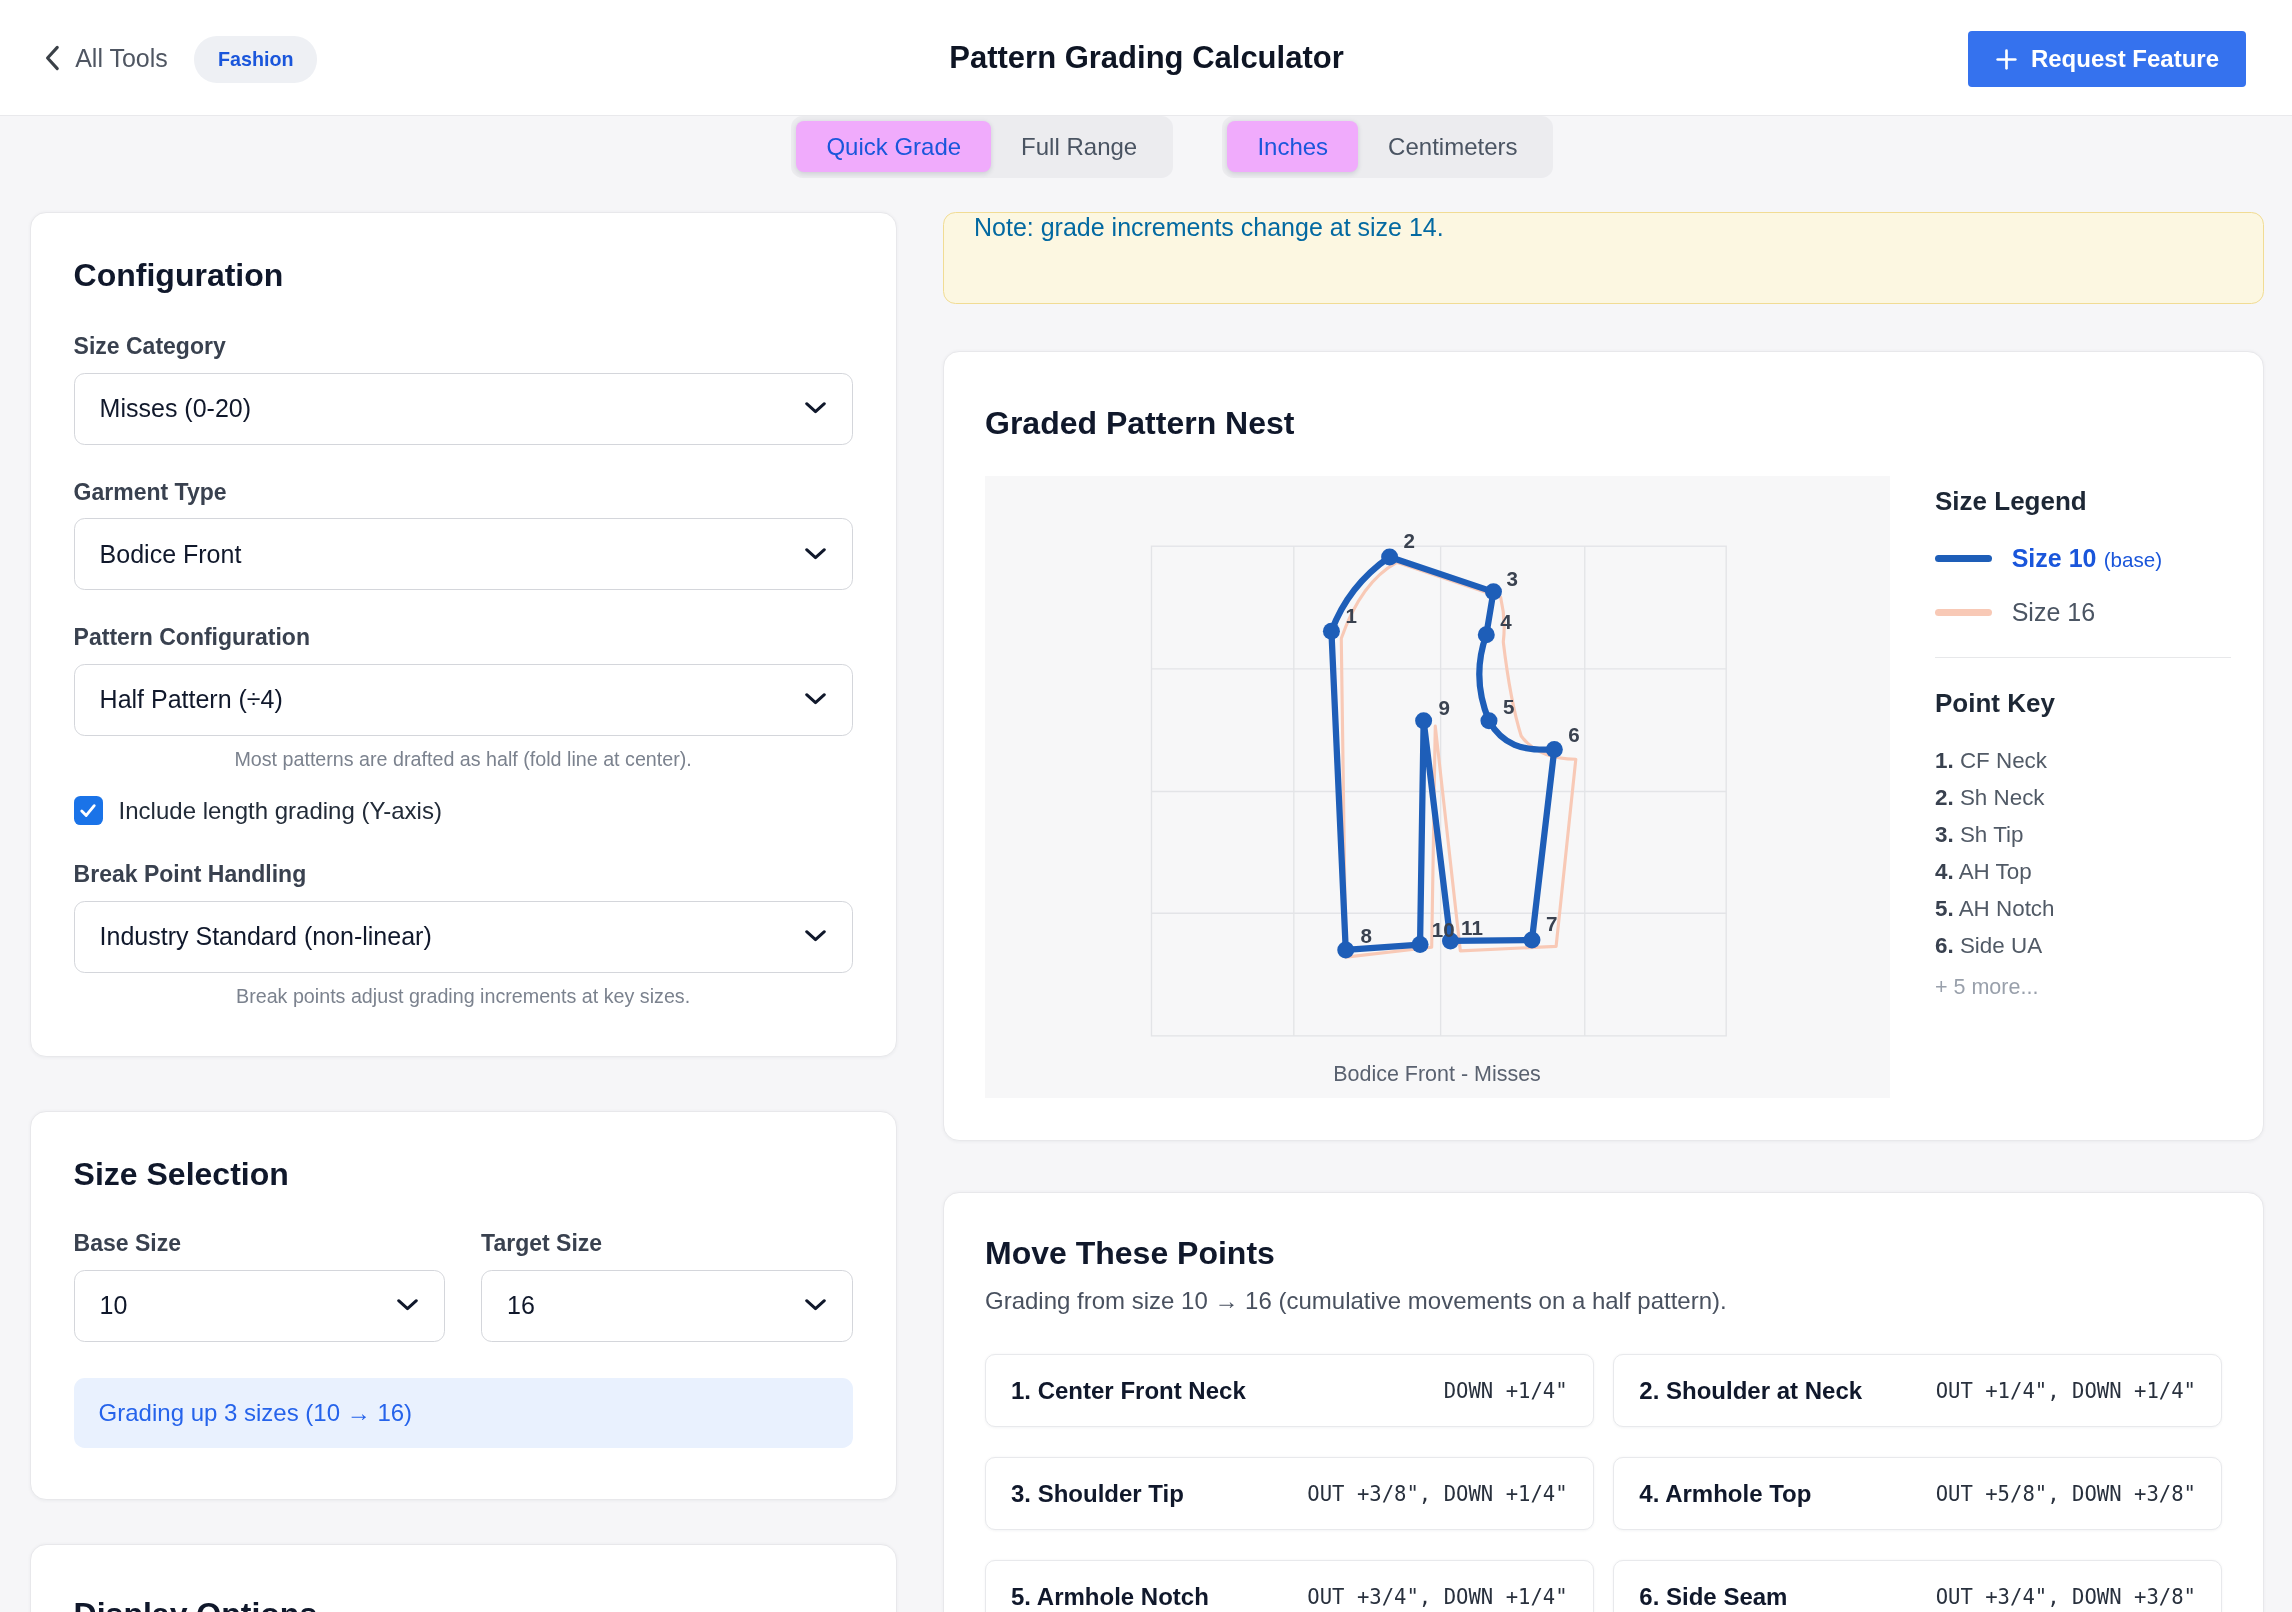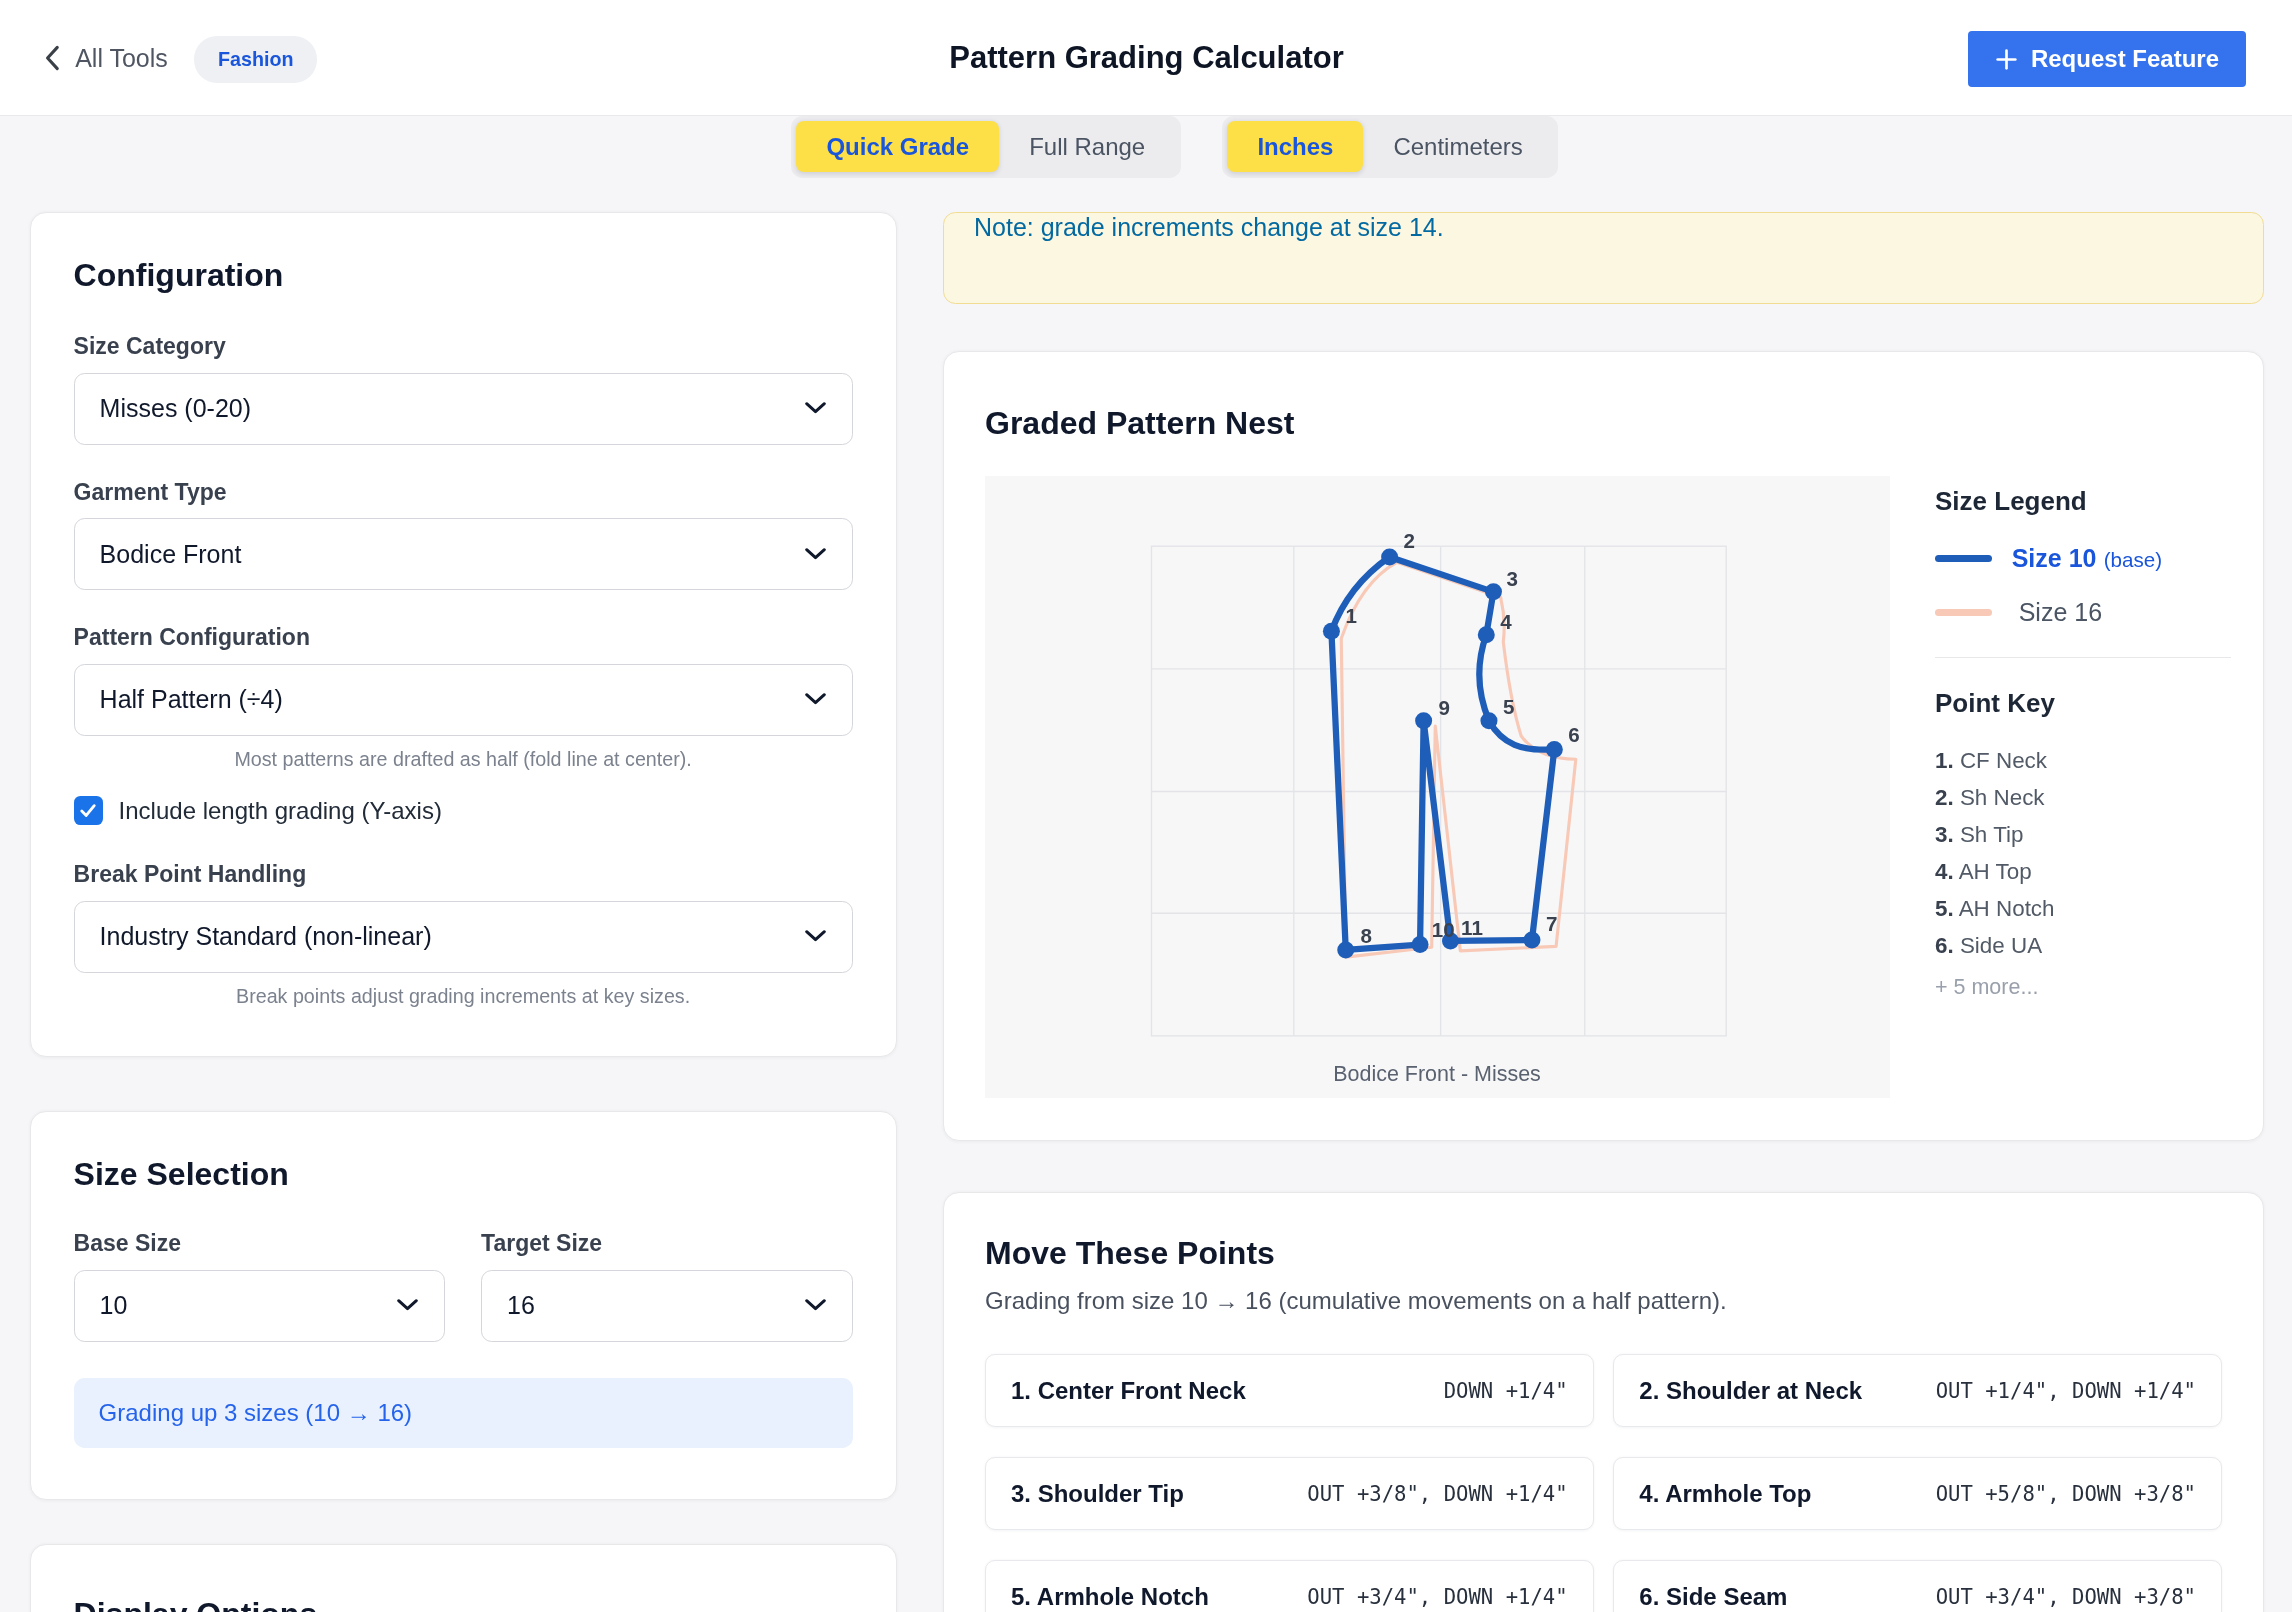--- a/index.html
+++ b/index.html
@@ -50,21 +50,21 @@
   }
   .tab-group.mode { left: 791px; }
   .tab-group.units { left: 1222px; }
   .tab {
     height: 51px; padding: 0 30px; border-radius: 8px;
     display: flex; align-items: center;
     font-size: 24px; font-weight: 500; color: #4a5462; cursor: pointer;
     white-space: nowrap;
   }
   .tab.active {
-    background: #fde047; color: #1a56db; font-weight: 700;
+    background: #f0abfc; color: #1a56db; font-weight: 400;
     box-shadow: 0 1.8px 5.4px rgba(20,30,60,.14);
   }
 
   
   .card {
     position: absolute; background: #ffffff;
     border: 1.8px solid #e8e8eb; border-radius: 16px;
     box-shadow: 0 0.9px 3.6px rgba(20,30,60,.05);
   }
   .card h2 { font-size: 32px; font-weight: 700; color: #10182b; line-height: 39px; }
@@ -115,21 +115,21 @@
   .chart-area {
     position: absolute; left: 41px; top: 124px; width: 905px; height: 622px;
     background: #f7f7f8;
   }
   .legend-panel { position: absolute; left: 991px; top: 134px; width: 296px; }
   .legend-title { font-size: 26px; font-weight: 700; color: #1d2735; margin-bottom: 27px; }
   .legend-row { display: flex; align-items: center; gap: 19.7px; margin-bottom: 25px; }
   .legend-swatch { width: 57px; height: 7.2px; border-radius: 3.6px; flex: none; }
   .legend-size10 { color: #1a56db; font-size: 25px; font-weight: 700; }
   .legend-base { color: #1a56db; font-size: 20.6px; font-weight: 400; margin-left: 7.2px; }
-  .legend-size16 { color: #4b5563; font-size: 25px; margin-left: 7px; }
+  .legend-size16 { color: #4b5563; font-size: 25px; }
   .legend-divider { border: none; border-top: 1.8px solid #e7e8ea; margin: 30px 0; }
   .pointkey-title { font-size: 26px; font-weight: 700; color: #1d2735; margin-bottom: 23px; }
   .pointkey-item { font-size: 22.4px; color: #515a66; line-height: 37px; }
   .pointkey-item b { color: #39414f; }
   .pointkey-more { font-size: 21.5px; color: #99a0ab; margin-top: 10.7px; }
 
   .move-card { left: 943px; top: 1192px; width: 1321px; height: 537px; padding: 41px; }
   .move-sub { font-size: 24px; color: #49515f; margin-top: 14.3px; }
   .move-grid {
     margin-top: 39px; display: grid; grid-template-columns: 1fr 1fr;

